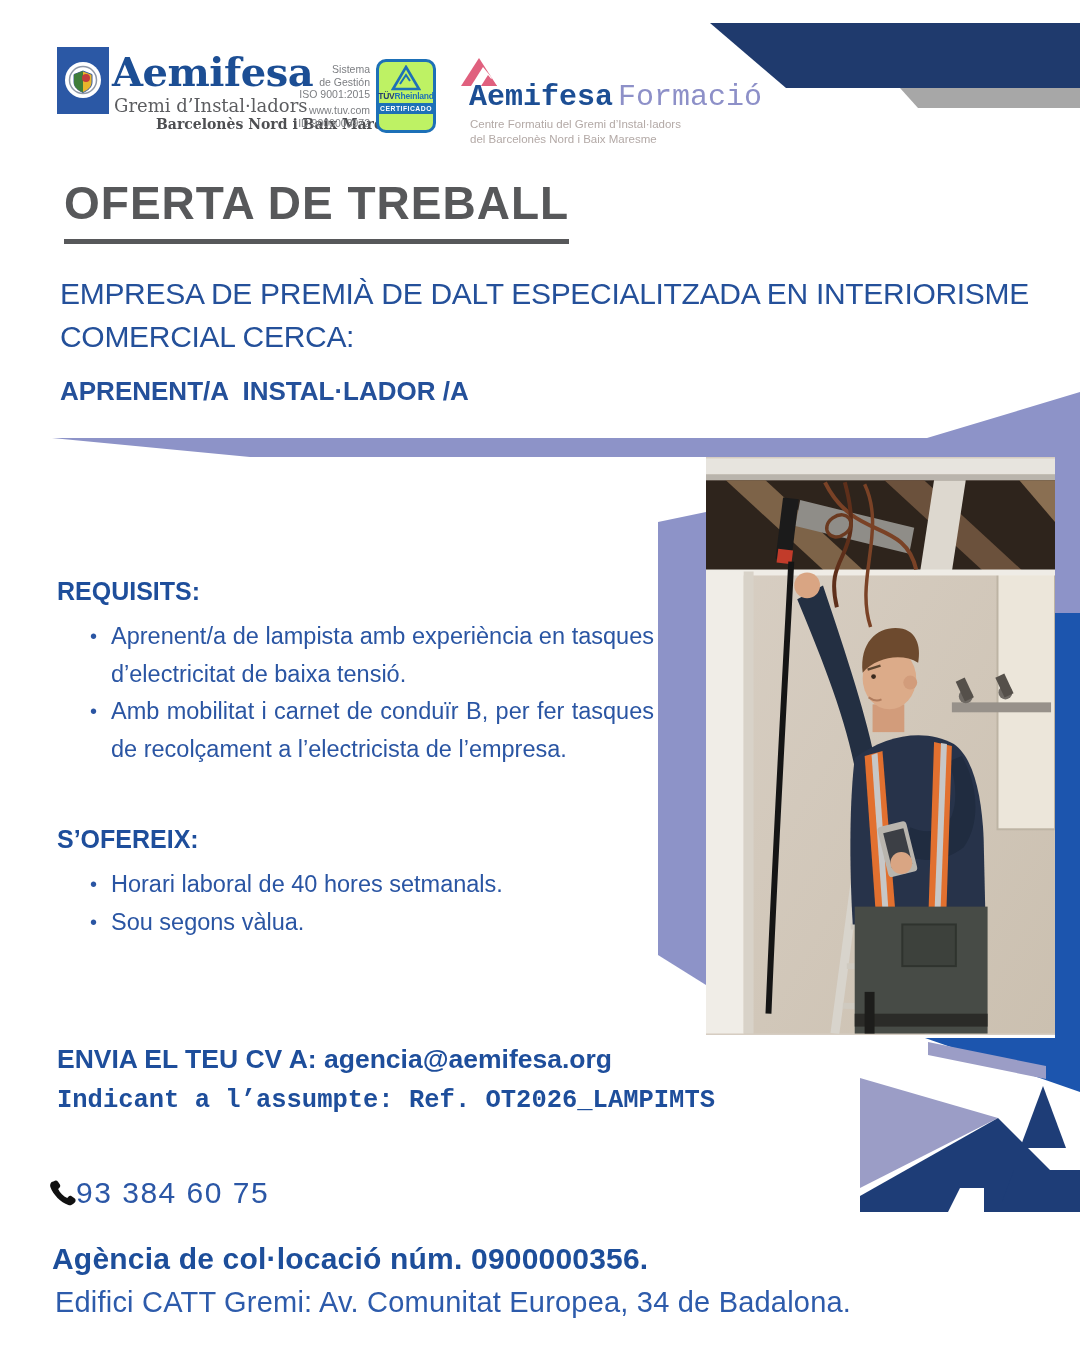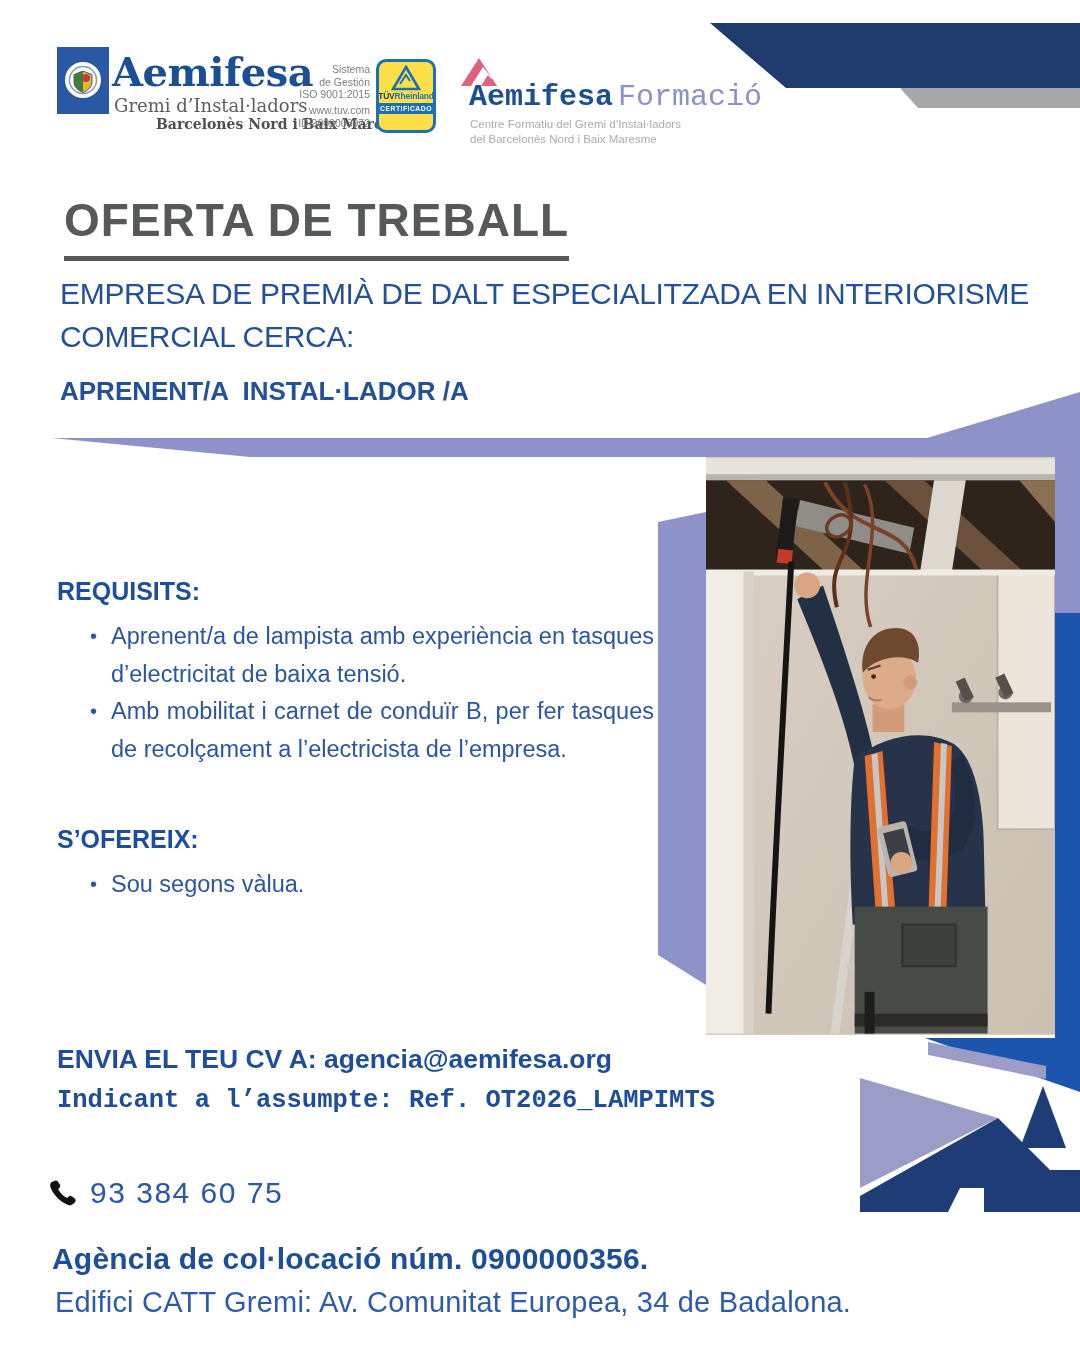--- a/index.html
+++ b/index.html
@@ -14,48 +14,48 @@
   
   .crest-box{left:57px;top:47px;width:52px;height:67px;background:#2b58a5;z-index:2;}
   .crest-box svg{position:absolute;left:0;top:0;}
   .brand-main{left:112px;top:48px;font-family:"DejaVu Serif",serif;font-weight:bold;
     font-size:40px;color:#1c4e94;letter-spacing:-0.5px;z-index:2;}
   .brand-sub1{left:114px;top:95px;font-family:"DejaVu Serif",serif;font-size:18px;color:#5c5d60;z-index:2;}
   .brand-sub2{left:114px;top:116px;font-family:"DejaVu Serif",serif;font-weight:bold;font-size:14px;color:#4e4f52;z-index:2;margin-left:42px;}
   .tuv-text{left:284px;top:63px;width:86px;text-align:right;font-size:10.5px;line-height:12.5px;color:#7c7e82;z-index:2;}
   .tuv-text2{left:284px;top:104px;width:86px;text-align:right;font-size:10.5px;line-height:12.5px;color:#7c7e82;z-index:2;}
   .tuv-badge{left:376px;top:59px;width:60px;height:74px;border:3px solid #1d70b7;border-radius:10px;
-    background:#fde047;z-index:2;display:flex;flex-direction:column;align-items:center;box-sizing:border-box;}
+    background:#bef264;z-index:2;display:flex;flex-direction:column;align-items:center;box-sizing:border-box;}
   .tuv-badge .tri{margin-top:3px;}
   .tuv-brand{font-size:8.5px;letter-spacing:-0.2px;margin-top:0px;white-space:nowrap;}
   .tuv-brand b{color:#27406e;} .tuv-brand span{color:#1d70b7;font-weight:bold;}
   .tuv-cert{background:#1d70b7;color:#fff;font-size:6.8px;font-weight:bold;letter-spacing:.5px;
     border-radius:2px;padding:2px 4px;margin-top:2px;}
   .fo-icon{left:461px;top:56px;z-index:2;}
   .fo-brand{left:469px;top:80px;z-index:2;font-family:Liberation Mono, monospace;font-size:30px;white-space:nowrap;}
   .fo-brand .b1{color:#1c4e94;font-weight:bold;}
   .fo-brand .b2{color:#8d90c8;margin-left:5px;}
   .fo-tag{left:470px;top:117px;z-index:2;font-size:11.5px;line-height:15px;color:#b3a9a6;}
   
-  .title{left:64px;top:193px;z-index:2;font-size:46px;font-weight:800;letter-spacing:1px;
+  .title{left:64px;top:176px;z-index:2;font-size:46px;font-weight:800;letter-spacing:1px;
     color:#57585a;border-bottom:5px solid #57585a;padding-bottom:9px;}
   .intro{left:60px;top:272px;z-index:2;color:#24509a;font-size:30px;line-height:43px;letter-spacing:-0.3px;}
   .intro .role{font-weight:bold;font-size:26px;margin-top:12px;white-space:pre-wrap;letter-spacing:0px;}
   .sec-h{z-index:2;color:#1e4e9b;font-weight:bold;font-size:25px;}
   .req-h{left:57px;top:577px;}
   .of-h{left:57px;top:825px;}
   ul.blist{left:78px;z-index:2;margin:10px;padding:0;list-style:none;width:566px;
     color:#2a55a3;font-size:23.5px;line-height:37.5px;}
   ul.blist li{position:relative;padding-left:23px;}
   ul.blist li::before{content:"\2022";position:absolute;left:2px;top:0;font-size:20px;color:#2a55a3;}
   #req-list{top:608px;} #req-list li{text-align:justify;text-justify:inter-word;}
   #of-list{top:856px;}
   .cv-line{left:57px;top:1044px;z-index:2;color:#1e4e9b;font-weight:bold;font-size:26.5px;white-space:nowrap;}
   .subj-line{left:57px;top:1086px;z-index:2;color:#1e4e9b;font-weight:bold;font-size:25.5px;white-space:nowrap;font-family:Liberation Mono, monospace;}
-  .phone-row{left:46px;top:1176px;z-index:2;display:flex;align-items:center;gap:14px;}
+  .phone-row{left:46px;top:1176px;z-index:2;display:flex;align-items:center;gap:0;}
   .phone-num{color:#2b57a6;font-size:30px;letter-spacing:1.5px;}
   .foot1{left:52px;top:1242px;z-index:2;color:#1d4e9a;font-weight:bold;font-size:30px;letter-spacing:0.2px;}
   .foot2{left:55px;top:1286px;z-index:2;color:#2d5bab;font-size:29px;letter-spacing:0.2px;text-align:right;}
   
   .photo{left:706px;top:457px;width:349px;height:578px;z-index:1;overflow:hidden;background:#d6cdc2;}
 </style>
 </head>
 <body>
 
 <svg id="deco" viewBox="0 0 1080 1350" xmlns="http://www.w3.org/2000/svg">
@@ -129,20 +129,21 @@
 </div>
 
 <div class="abs sec-h req-h">REQUISITS:</div>
 <ul class="abs blist" id="req-list">
   <li>Aprenent/a de lampista amb experiència en tasques d’electricitat de baixa tensió.</li>
   <li>Amb mobilitat i carnet de conduïr B, per fer tasques de recolçament a l’electricista de l’empresa.</li>
 </ul>
 
 <div class="abs sec-h of-h">S’OFEREIX:</div>
 <ul class="abs blist" id="of-list">
+  <li>Horari laboral de 40 hores setmanals.</li>
   <li>Sou segons vàlua.</li>
 </ul>
 
 <div class="abs cv-line">
   <span>ENVIA EL TEU CV A:</span>
   <span>agencia@aemifesa.org</span>
 </div>
 <div class="abs subj-line">
   <span>Indicant a l’assumpte:</span>
   <span>Ref. OT2026_LAMPIMTS</span>

